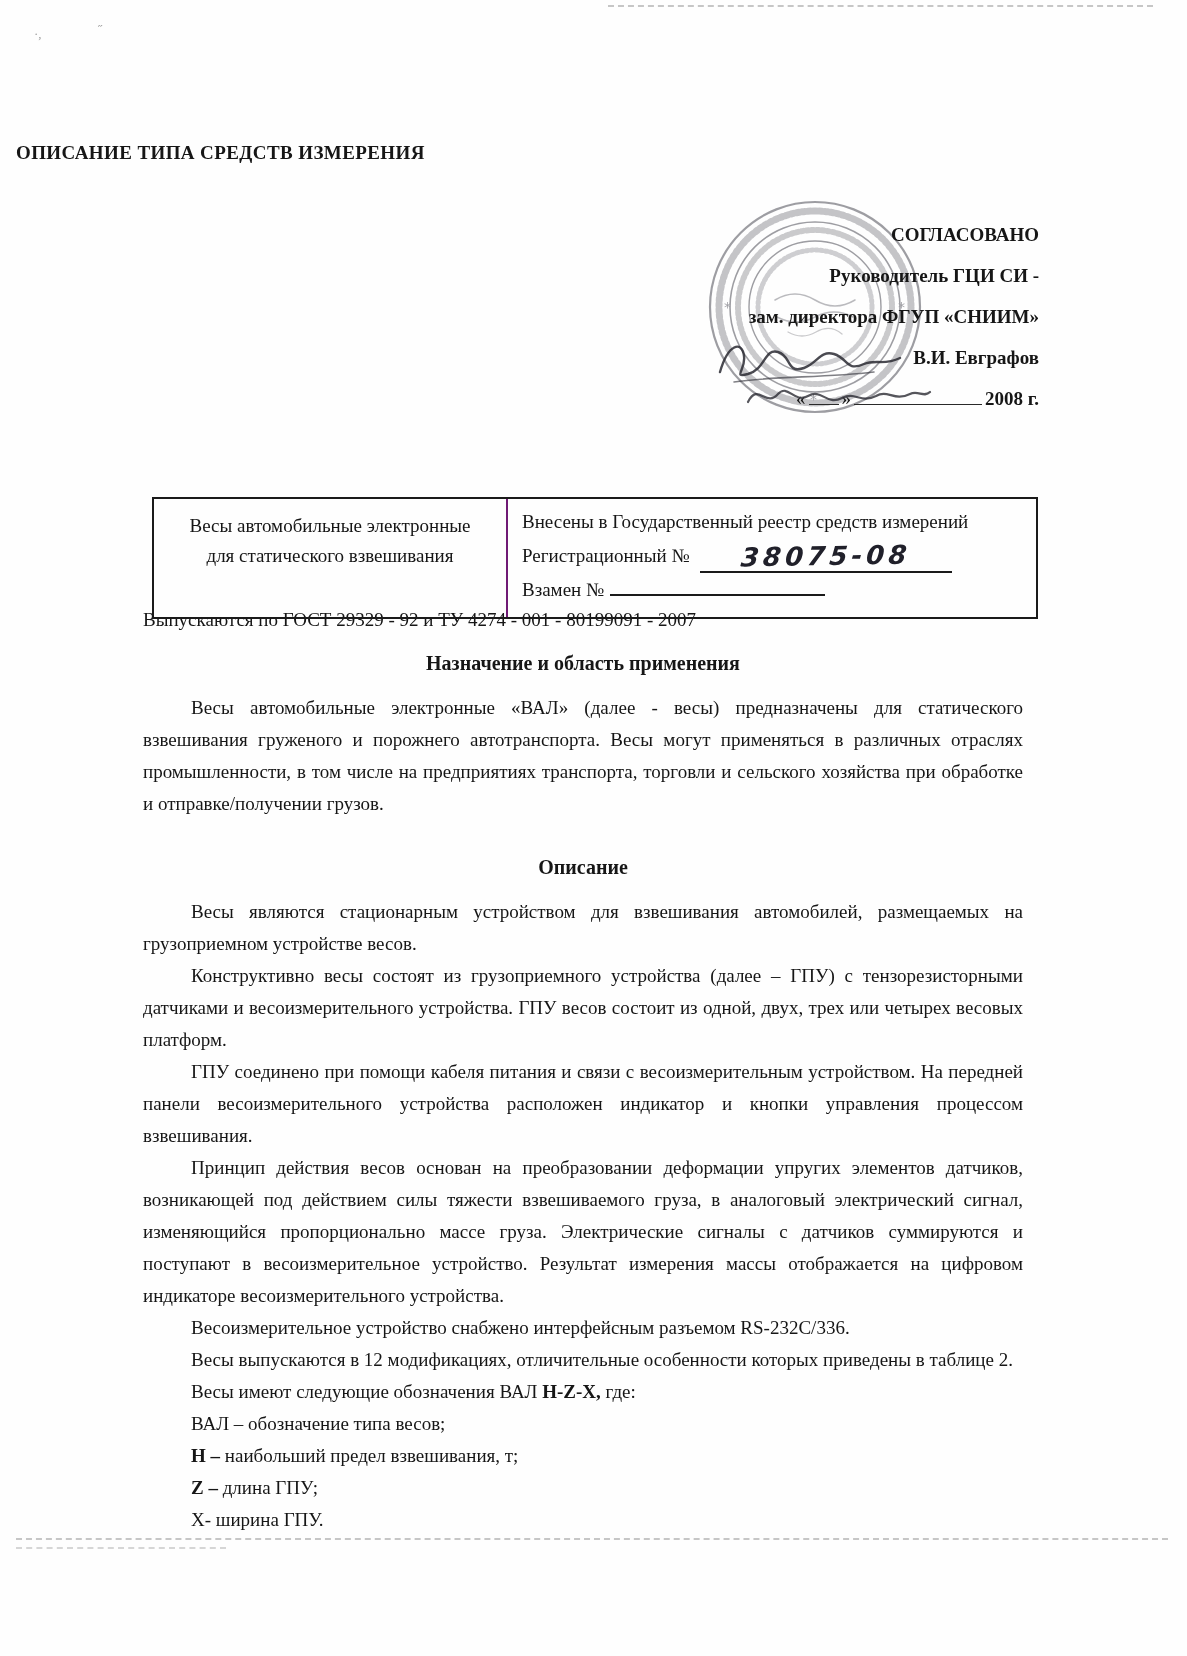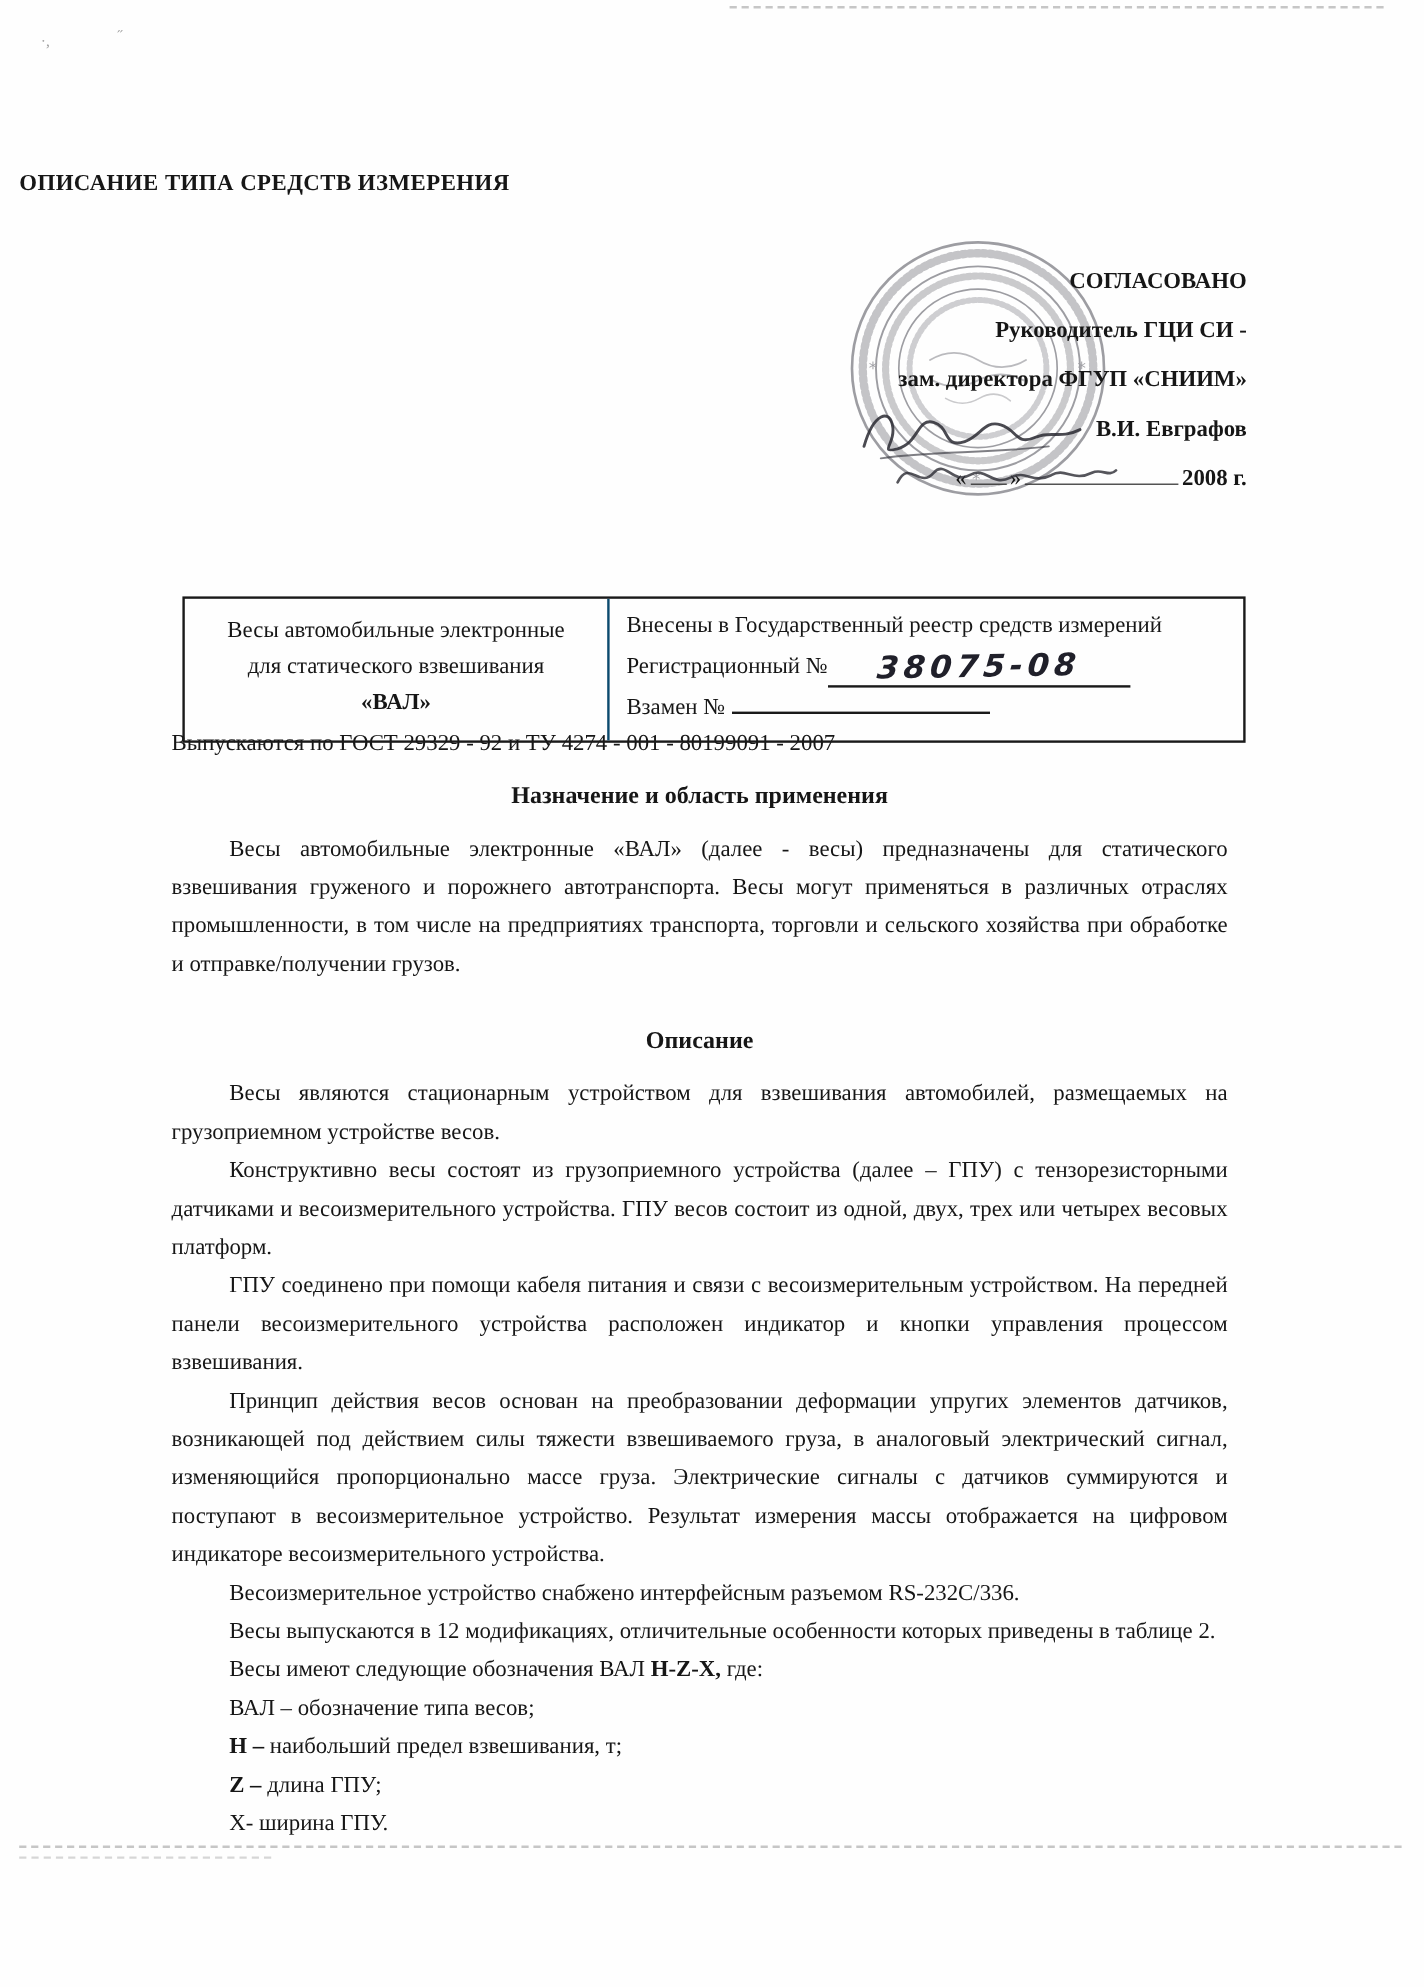--- a/index.html
+++ b/index.html
@@ -33,25 +33,25 @@
   .seal { position:absolute; top:196px; left:704px; width:222px; height:222px; opacity:.5; z-index:2; }
   .signature { position:absolute; top:326px; left:714px; z-index:4; opacity:.85; }
   .date-scribble { position:absolute; top:374px; left:742px; z-index:4; opacity:.8; }
 
   .reg-table {
     position:absolute; top:497px; left:152px; width:886px;
     display:grid; grid-template-columns:354px 1fr;
     border:2px solid #1a1a1a; font-size:19px; z-index:1; background:transparent;
   }
   .reg-left {
-    border-right:2px solid #0c4a6e; text-align:center;
+    border-right:2px solid #701a75; text-align:center;
     padding:12px 16px; line-height:30px;
   }
   .reg-right { padding:6px 14px 10px; line-height:34px; }
-  .reg-row { display:flex; align-items:flex-end; gap:0; }
+  .reg-row { display:flex; align-items:flex-end; gap:10px; }
   .reg-underline {
     flex:0 0 252px; border-bottom:2px solid #1a1a1a;
     text-align:center; line-height:1.05; height:30px;
   }
   .hand-number {
     display:inline-block; font-family:"DejaVu Sans",sans-serif;
     font-size:26px; font-weight:bold; font-style:italic; letter-spacing:4px;
     transform:skewX(-6deg) rotate(-1deg); color:#20202a;
   }
   .replace-underline {
@@ -125,21 +125,20 @@
   <div class="date-scribble">
     <svg width="192" height="40" viewBox="0 0 192 40">
       <path d="M6 28 C16 8 24 34 36 20 C46 9 52 30 66 22 C80 14 84 32 100 24 C114 17 118 30 134 22 C146 15 152 28 168 20 C176 16 182 24 188 18" fill="none" stroke="#2b2b33" stroke-width="2.2" stroke-linecap="round"></path>
     </svg>
   </div>
 
   <div class="reg-table">
     <div class="reg-left">
       <div>Весы автомобильные электронные</div>
       <div>для статического взвешивания</div>
-      <div class="b">«ВАЛ»</div>
     </div>
     <div class="reg-right">
       <div>Внесены в Государственный реестр средств измерений</div>
       <div class="reg-row">
         <span>Регистрационный №</span>
         <span class="reg-underline"><span class="hand-number">38075-08</span></span>
       </div>
       <div>
         <span>Взамен №</span><span class="replace-underline"></span>
       </div>

